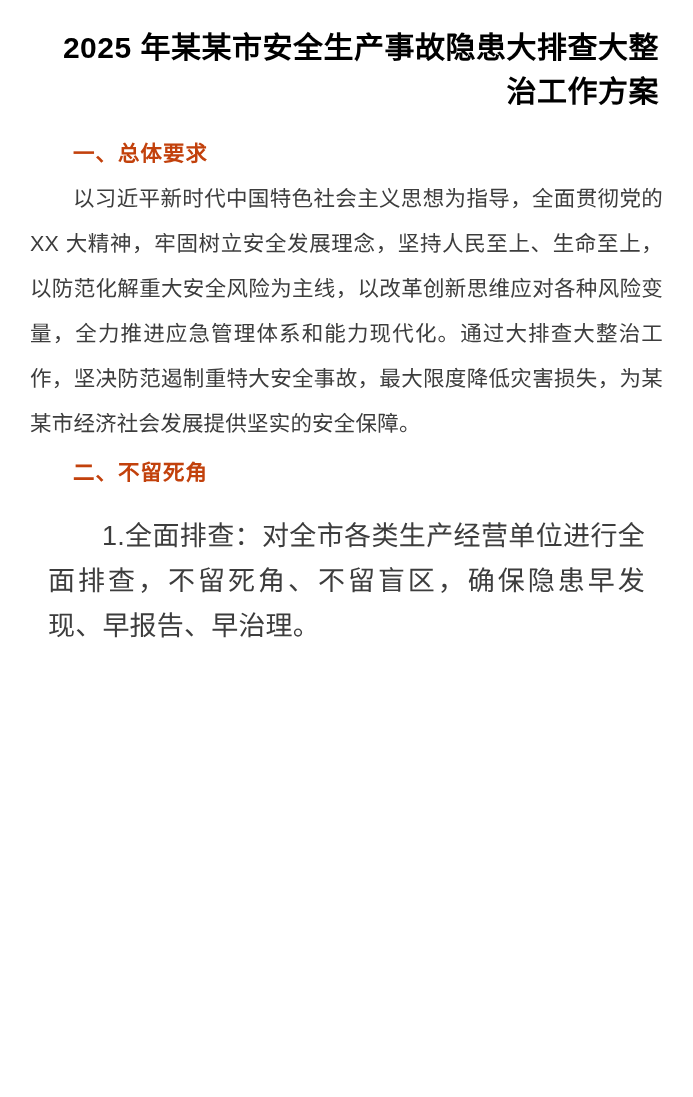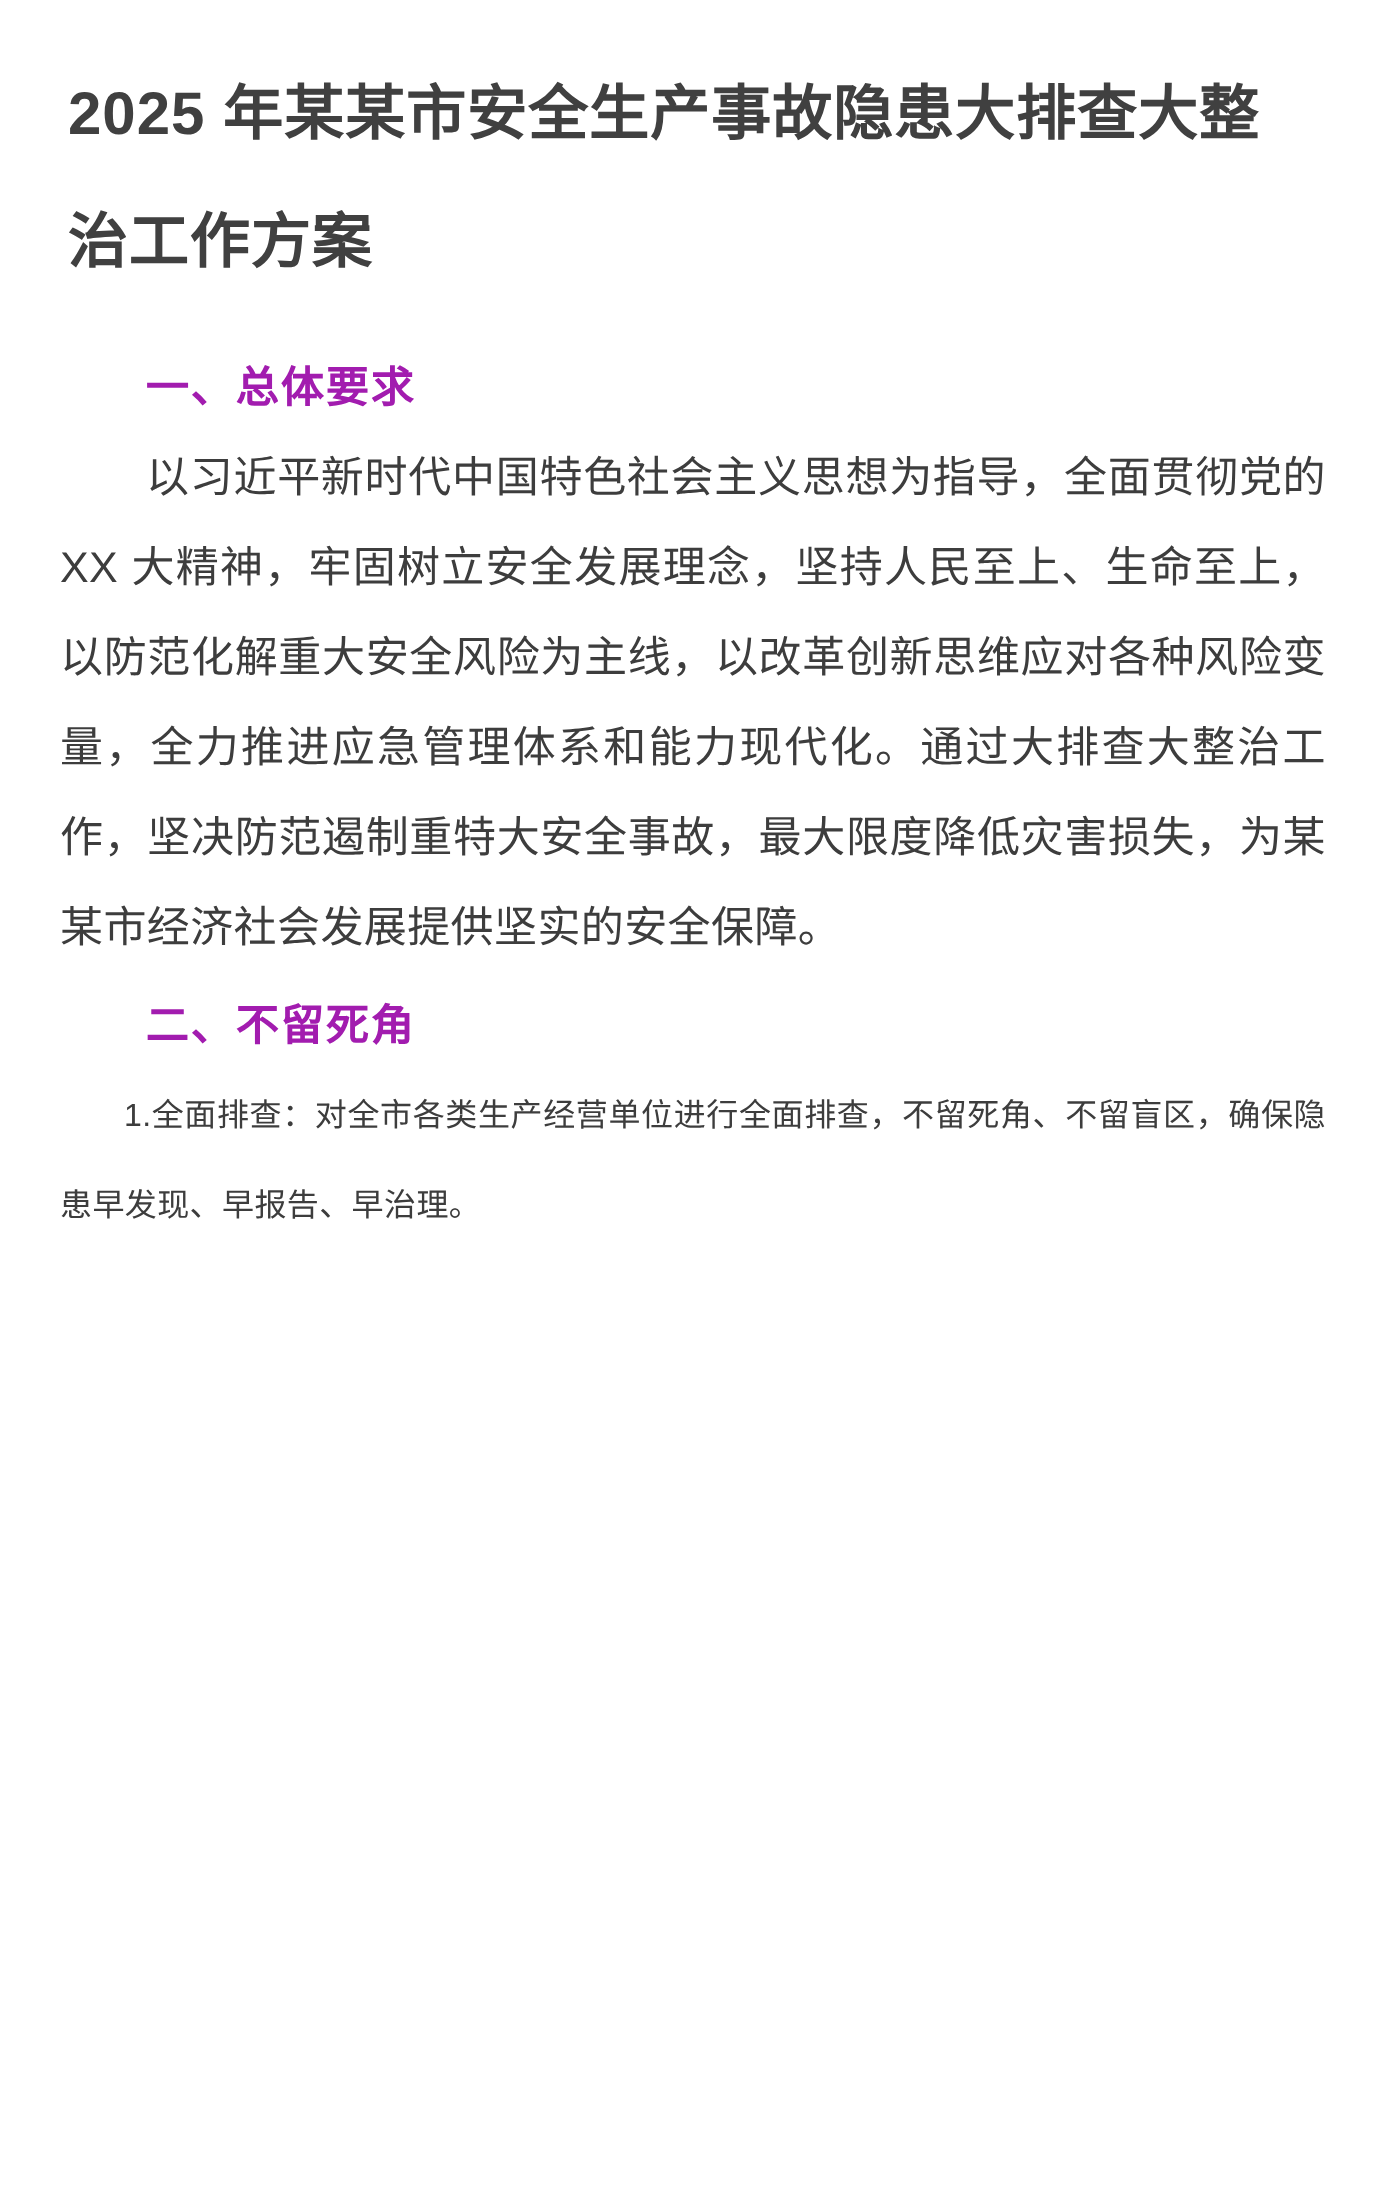--- a/index.html
+++ b/index.html
@@ -14,54 +14,54 @@
     color: #3c3c3c;
     -webkit-font-smoothing: antialiased;
   }
   .page {
     width: 693px;
     box-sizing: border-box;
     padding: 26px 30px 10px 30px;
   }
   .doc-title {
     font-size: 30px;
-    line-height: 64px;
+    line-height: 44px;
     font-weight: bold;
-    color: #404040;
-    text-align: left;
+    color: #000000;
+    text-align: right;
     letter-spacing: 0.5px;
     margin: 0 0 18px 0;
     padding: 0 4px;
   }
   .body-para {
     font-size: 21.5px;
     line-height: 45px;
     color: #3d3d3d;
     text-align: justify;
     text-justify: inter-ideograph;
     margin: 0;
     text-indent: 2em;
     letter-spacing: 0.2px;
   }
   .section-heading {
     font-size: 21.5px;
     line-height: 45px;
     font-weight: bold;
-    color: #a21caf;
+    color: #c2410c;
     margin: 4px 0 0 0;
     text-indent: 2em;
     letter-spacing: 1px;
   }
   .list-para {
-    font-size: 16px;
+    font-size: 27px;
     line-height: 45px;
     color: #3d3d3d;
     text-align: justify;
     text-justify: inter-ideograph;
-    margin: 0;
+    margin: 18px;
     text-indent: 2em;
     letter-spacing: 0.2px;
   }
 </style>
 </head>
 <body>
 
 <div class="page">
 
   <h1 class="doc-title">2025 年某某市安全生产事故隐患大排查大整治工作方案</h1>

